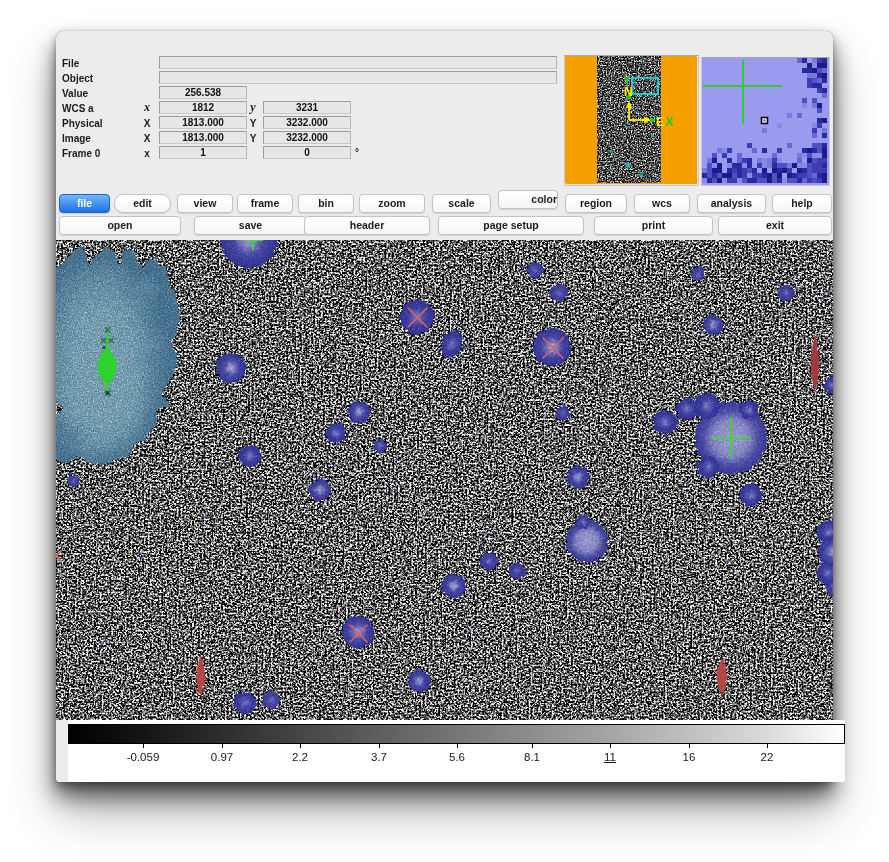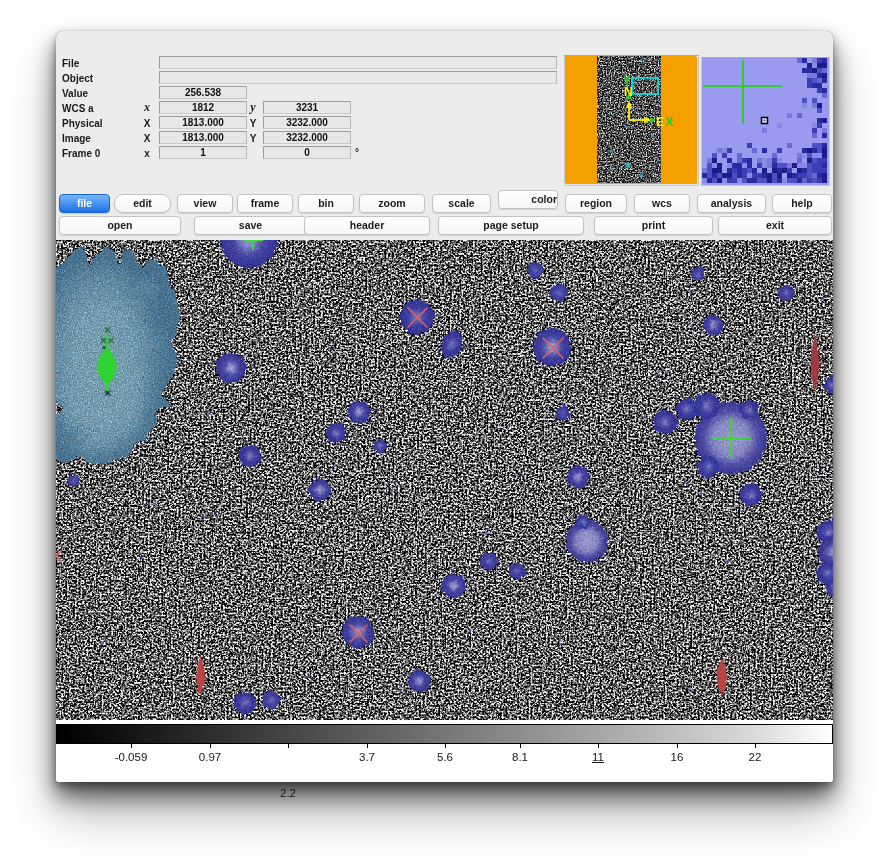--- a/index.html
+++ b/index.html
@@ -18,21 +18,21 @@
 .box{position:absolute;height:11px;background:#e7e7e7;border:1px solid #9d9b9d;border-bottom-color:#c9c9c9;border-right-color:#b5b5b5;font-size:10px;font-weight:700;color:#111;text-align:center;line-height:11px;}
 
 #panner{position:absolute;left:508px;top:24px;width:133px;height:129px;background:#f5a000;border:1px solid #c9c9c9;border-top-color:#a9a9a9;box-shadow:0 0 0 1px #e4e4e4 inset;}
 #magbox{position:absolute;left:645px;top:26px;width:127px;height:127px;background:#9b9bec;border:1px solid #c9c9c9;border-top-color:#a9a9a9;}
 
 .btn{position:absolute;height:17px;background:linear-gradient(#ffffff,#f6f6f6);border:1px solid #c3c3c3;border-radius:4px;font-size:10.5px;font-weight:700;color:#1c1c1c;text-align:center;line-height:17px;box-shadow:0 1px 1px rgba(0,0,0,0.12);}
 .btn.sel{background:linear-gradient(#74b6f9,#1c70e9);border-color:#1c63cf;color:#fff;}
 
 #imgarea{position:absolute;left:0;top:209px;width:777px;height:480px;background:#000;}
 
-#bottom{position:absolute;left:0;top:689px;width:777px;height:62px;background:#fff;border-radius:0 0 3px 3px;}
+#bottom{position:absolute;left:12px;top:689px;width:777px;height:62px;background:#fff;border-radius:0 0 3px 3px;}
 #cbar{position:absolute;left:0px;top:4px;width:775px;height:18px;border:1px solid #000;background:linear-gradient(to right,#000 0%,#161616 10%,#2e2e2e 20%,#464646 30%,#5e5e5e 40%,#767676 50%,#8e8e8e 60%,#a6a6a6 70%,#c0c0c0 80%,#dadada 90%,#fff 100%);}
 .tick{position:absolute;top:24px;width:1px;height:4px;background:#000;}
 .cl{position:absolute;top:31px;width:60px;margin-left:-30px;text-align:center;font-size:11.5px;color:#161616;}
 </style>
 </head>
 <body>
 <div id="win">
 
   <div class="lab" style="left:6px;top:26px;">File</div>
   <div class="lab" style="left:6px;top:41px;">Object</div>
@@ -535,21 +535,21 @@
 </g>
 </svg></div>
 
   <div id="bottom">
     <div id="cbar"></div>
     <div class="tick" style="left:75px;"></div>
       <div class="cl" style="left:75px;">-0.059</div>
     <div class="tick" style="left:154px;"></div>
       <div class="cl" style="left:154px;">0.97</div>
     <div class="tick" style="left:232px;"></div>
-      <div class="cl" style="left:232px;margin-top:36px;">2.2</div>
+      <div class="cl" style="left:232px;">2.2</div>
     <div class="tick" style="left:311px;"></div>
       <div class="cl" style="left:311px;">3.7</div>
     <div class="tick" style="left:389px;"></div>
       <div class="cl" style="left:389px;">5.6</div>
     <div class="tick" style="left:464px;"></div>
       <div class="cl" style="left:464px;">8.1</div>
     <div class="tick" style="left:542px;"></div>
       <div class="cl" style="left:542px;text-decoration:underline;">11</div>
     <div class="tick" style="left:621px;"></div>
       <div class="cl" style="left:621px;">16</div>

